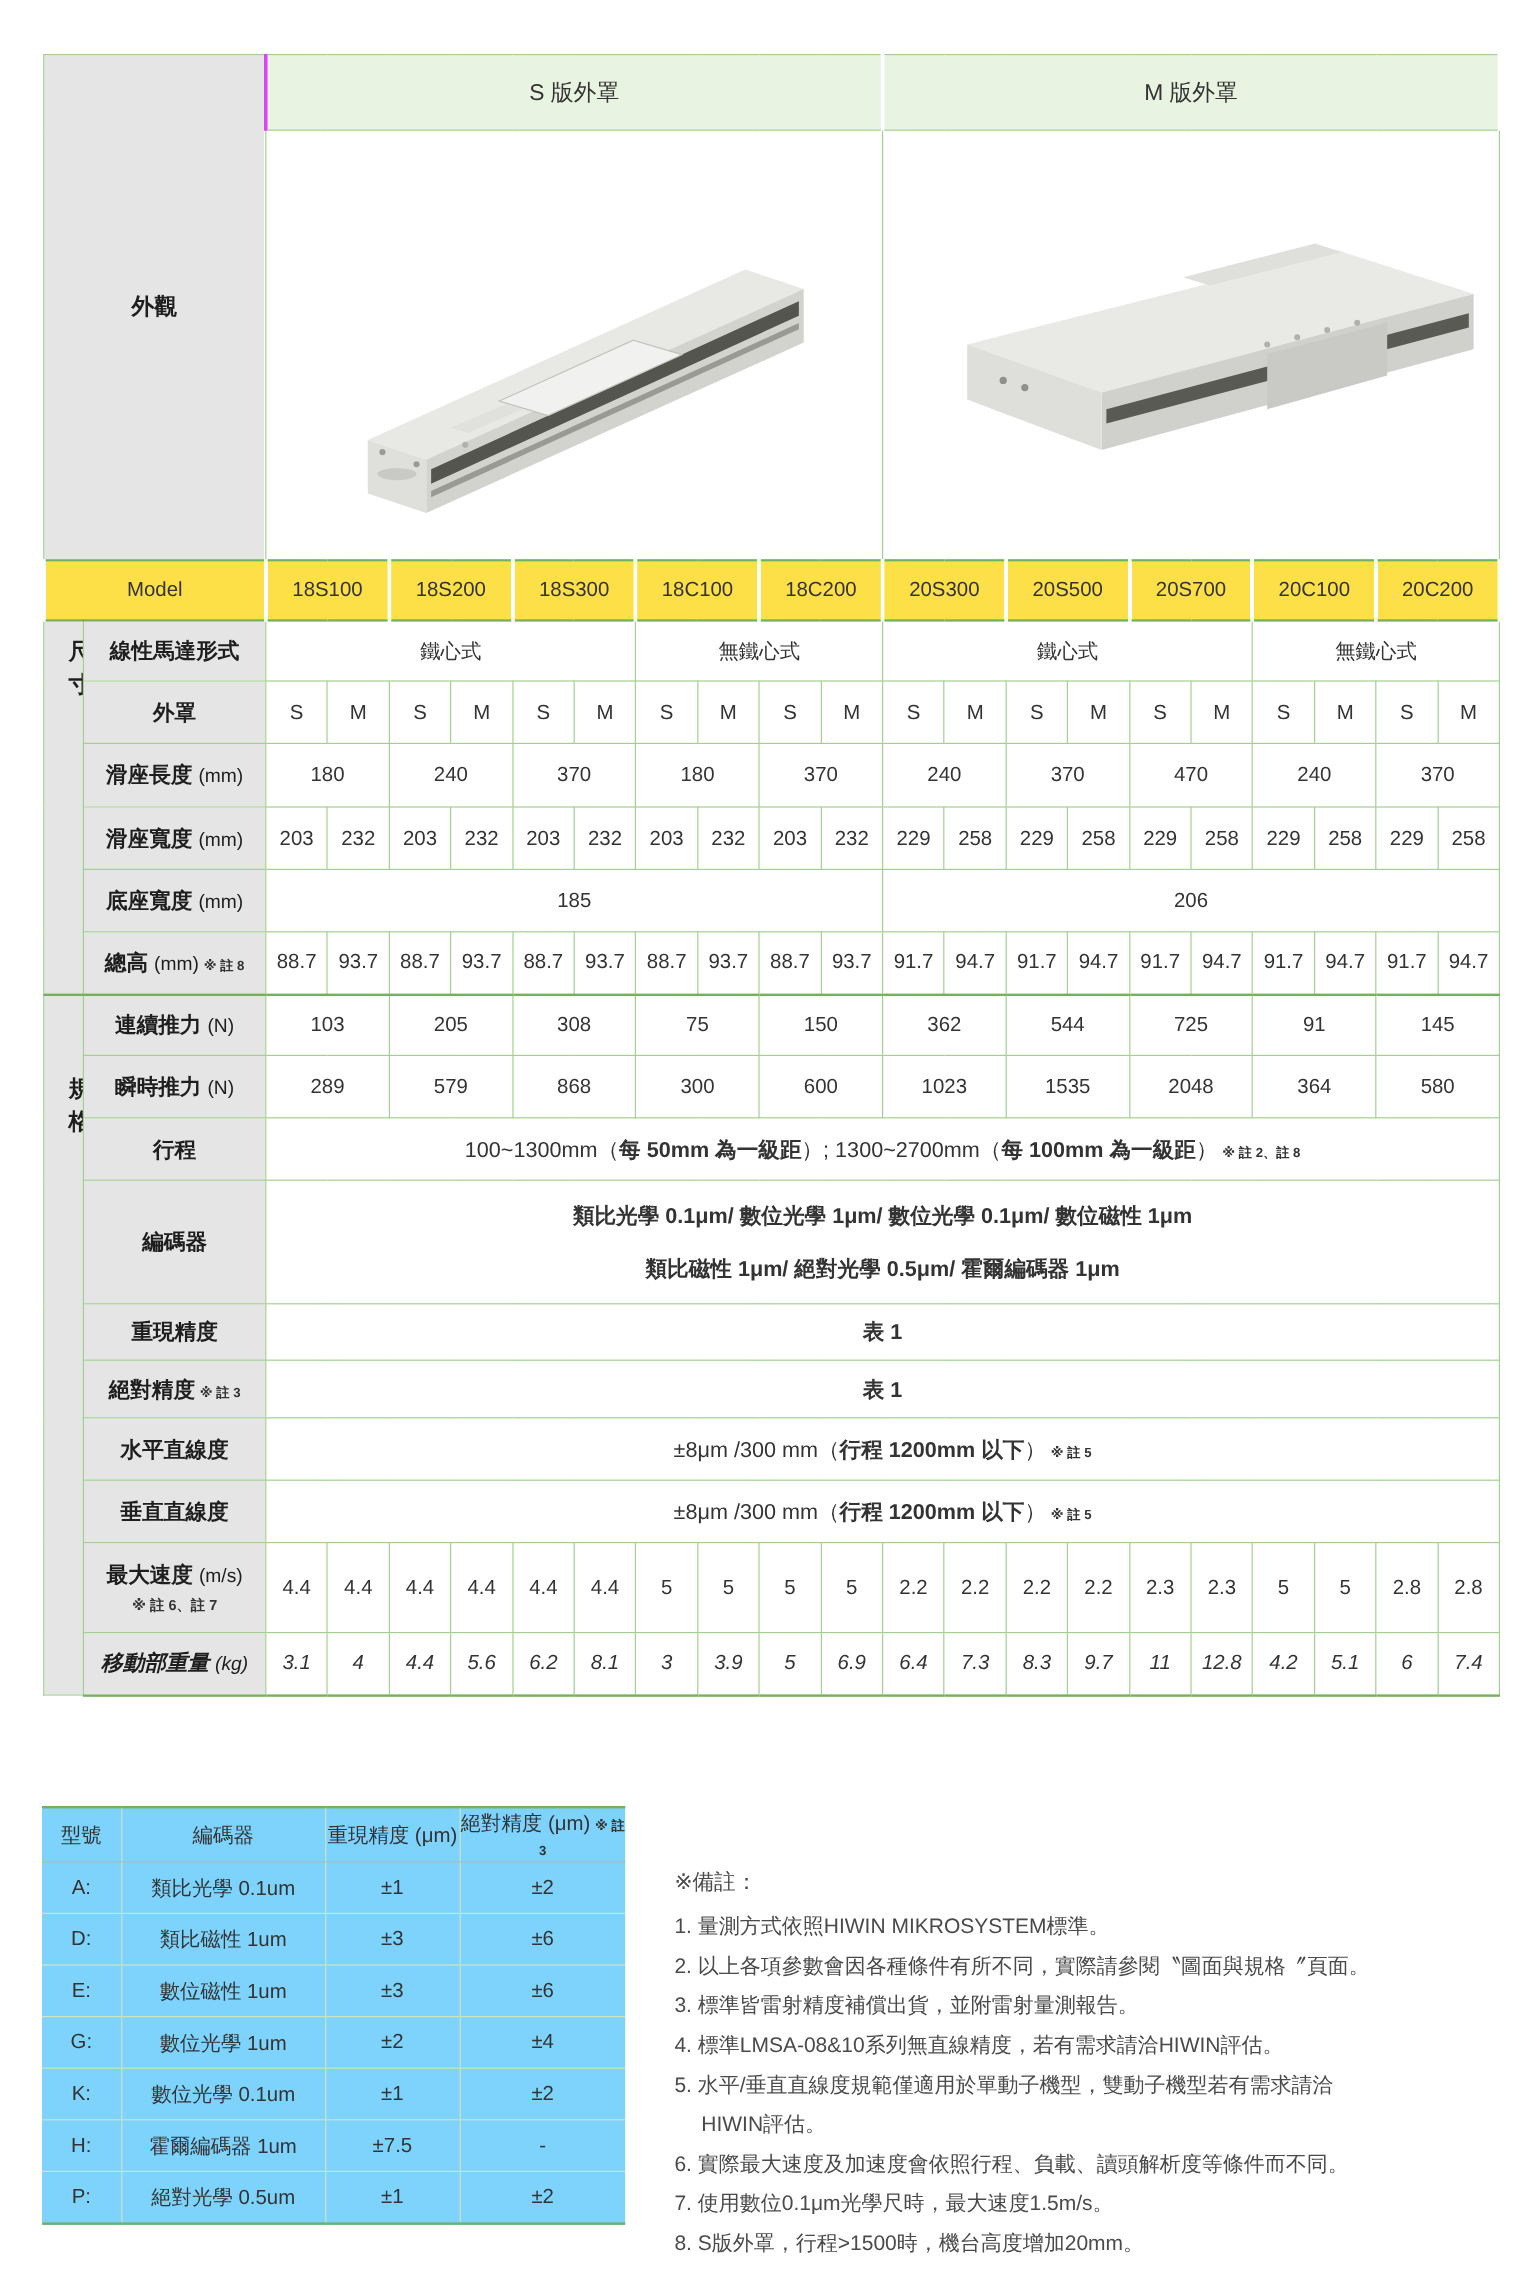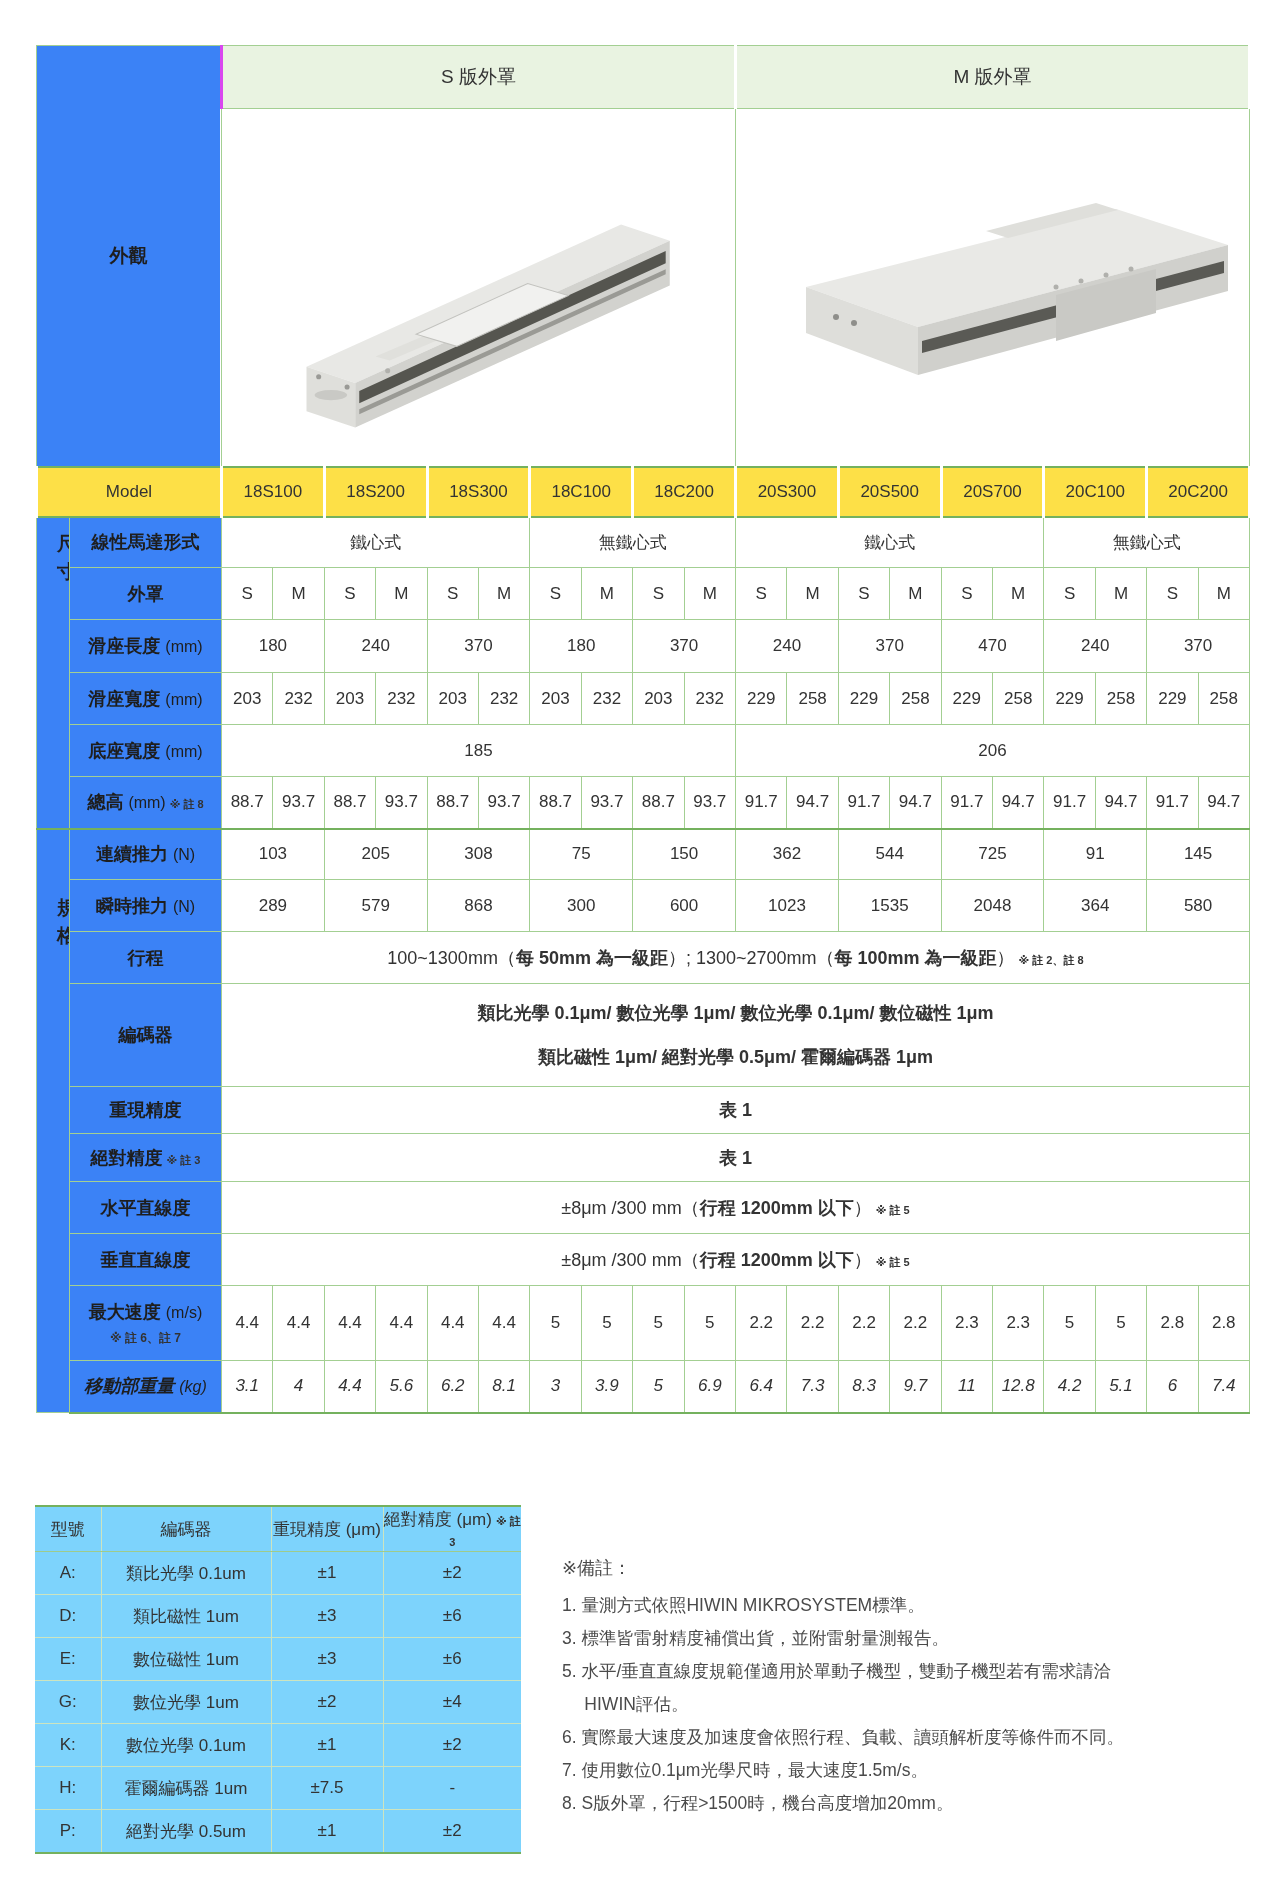--- a/index.html
+++ b/index.html
@@ -4,21 +4,21 @@
 <style>
   html,body{margin:0;padding:0;background:#ffffff;}
   .page{position:relative;width:1283px;height:1892px;background:#fff;
         font-family:"Liberation Sans","DejaVu Sans",sans-serif;overflow:hidden;}
 
   
   .spec-table{position:absolute;left:35px;top:45px;width:1213px;
               border-collapse:collapse;table-layout:fixed;}
   .spec-table td{border:1px solid #a3cf92;text-align:center;vertical-align:middle;
                  padding:0;font-size:17px;color:#333;overflow:hidden;}
-  td.g{background:#3b82f6;}
+  td.g{background:#e5e5e5;}
   td.val{background:#ffffff;}
   td.lab{font-weight:bold;font-size:18px;color:#1e1e1e;}
   .unit{font-weight:normal;font-size:16px;color:#1e1e1e;}
   .unit:not(:empty){margin-left:5px;}
   .note-ref{font-weight:bold;font-size:11px;color:#333;}
   .note-ref:not(:empty){margin-left:4px;}
   .note-ref.blk{display:block;margin:6px 0 0 0;font-size:12px;}
   td.grp{vertical-align:top;font-weight:bold;font-size:19px;color:#1e1e1e;
          line-height:1.5;word-break:break-all;padding:12px 6px 0 20px;}
   td.grp-spec{padding-top:64px;}
@@ -423,21 +423,23 @@
           <td>±1</td>
           <td>±2</td>
         </tr>
       </tbody>
   </table>
 
   <div class="notes">
     <div class="notes-title">※備註：</div>
     <div class="notes-list">
         <div class="note-item">1. 量測方式依照HIWIN MIKROSYSTEM標準。</div>
+        <div class="note-item">2. 以上各項參數會因各種條件有所不同，實際請參閱〝圖面與規格〞頁面。</div>
         <div class="note-item">3. 標準皆雷射精度補償出貨，並附雷射量測報告。</div>
+        <div class="note-item">4. 標準LMSA-08&amp;10系列無直線精度，若有需求請洽HIWIN評估。</div>
         <div class="note-item">5. 水平/垂直直線度規範僅適用於單動子機型，雙動子機型若有需求請洽
 　 HIWIN評估。</div>
         <div class="note-item">6. 實際最大速度及加速度會依照行程、負載、讀頭解析度等條件而不同。</div>
         <div class="note-item">7. 使用數位0.1μm光學尺時，最大速度1.5m/s。</div>
         <div class="note-item">8. S版外罩，行程&gt;1500時，機台高度增加20mm。</div>
       </div>
   </div>
 
 </div>
 

